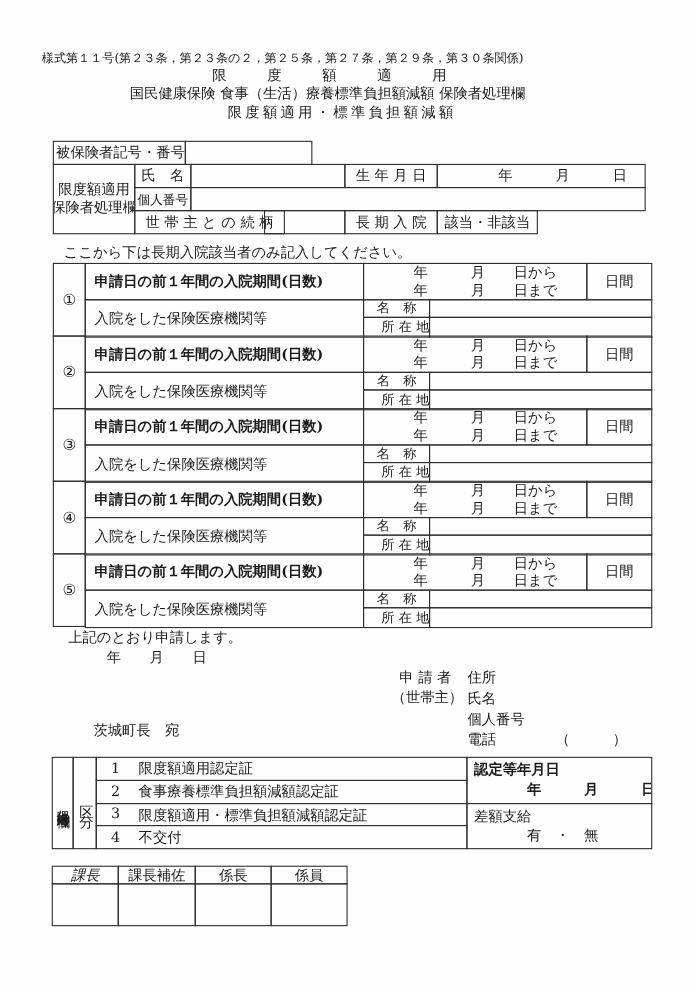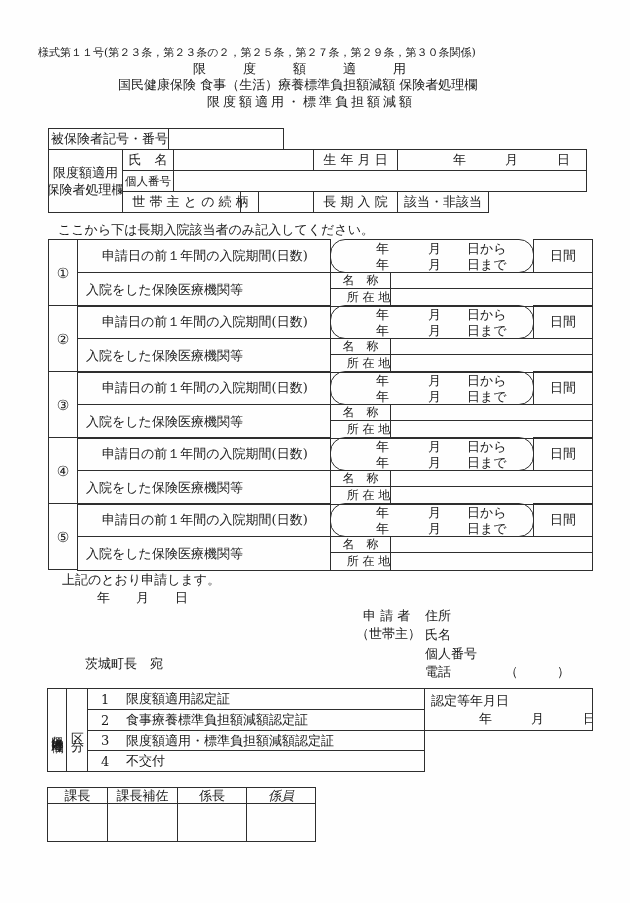--- a/index.html
+++ b/index.html
@@ -18,22 +18,22 @@
   .cv{display:flex;align-items:center;}          
   .vert{
     display:flex;align-items:center;justify-content:center;
     writing-mode:vertical-rl;
   }
   .small{font-size:11.5px;}
   .f12{font-size:12px;}
   .two-line{line-height:16px;padding-top:1px;}
   .blk{position:absolute;width:545px;height:67px;}
   .blk .num{left:0;top:0;width:30px;height:67px;font-size:14px;}
-  .blk .lab1{left:29px;top:0;width:254px;height:34px;padding-left:24px;}
-  .blk .date{left:282px;top:0;width:204px;height:34px;padding-left:45px;border-radius:15px;}
+  .blk .lab1{left:29px;top:0;width:254px;height:34px;padding-left:8px;font-weight:bold;}
+  .blk .date{left:282px;top:0;width:204px;height:34px;padding-left:45px;}
   .blk .days{left:485px;top:0;width:60px;height:34px;}
   .blk .lab2{left:29px;top:33px;width:254px;height:35px;padding-left:8px;}
   .blk .nlab{left:282px;top:33px;width:61px;height:17px;}
   .blk .nval{left:342px;top:33px;width:203px;height:17px;}
   .blk .alab{left:282px;top:49px;width:61px;height:19px;padding-left:16px;}
   .blk .aval{left:342px;top:49px;width:203px;height:19px;}
   .itemrow{padding-left:13px;}
   .itemrow .no{display:inline-block;width:25px;}
   .rcell{line-height:18px;padding:3px 0 0 6px;}
 </style>
@@ -140,24 +140,25 @@
   <div class="abs" style="left:85px;top:655px;">茨城町長　宛</div>
 
   <div class="cell vert f12" style="left:47px;top:688px;width:20px;height:84px;letter-spacing:1px;">保険者処理欄</div>
   <div class="cell vert" style="left:66px;top:688px;width:22px;height:84px;letter-spacing:8px;">区分</div>
 
   <div class="cell cv itemrow" style="left:87px;top:688px;width:338px;height:22px;"><span class="no">1</span><span>限度額適用認定証</span></div>
   <div class="cell cv itemrow" style="left:87px;top:709px;width:338px;height:22px;"><span class="no">2</span><span>食事療養標準負担額減額認定証</span></div>
   <div class="cell cv itemrow" style="left:87px;top:730px;width:338px;height:21px;"><span class="no">3</span><span>限度額適用・標準負担額減額認定証</span></div>
   <div class="cell cv itemrow" style="left:87px;top:750px;width:338px;height:22px;"><span class="no">4</span><span>不交付</span></div>
 
-  <div class="cell rcell" style="left:424px;top:688px;width:169px;height:43px;"><span>認定等年月日</span><br><span style="padding-left:48px;">年　　　月　　　日</span></div>
+  <div class="cell rcell" style="left:424px;top:688px;width:169px;height:43px;font-weight:bold;"><span>認定等年月日</span><br><span style="padding-left:48px;">年　　　月　　　日</span></div>
+  <div class="cell rcell" style="left:424px;top:730px;width:169px;height:42px;"><span>差額支給</span><br><span style="padding-left:48px;">有　・　無</span></div>
 
-  <div class="cell c" style="left:47px;top:787px;width:61px;height:17px;">課長</div>
+  <div class="cell c" style="left:47px;top:787px;width:61px;height:17px;font-style:italic;">課長</div>
   <div class="cell c" style="left:107px;top:787px;width:71px;height:17px;">課長補佐</div>
   <div class="cell c" style="left:177px;top:787px;width:70px;height:17px;">係長</div>
-  <div class="cell c" style="left:246px;top:787px;width:70px;height:17px;font-style:italic;">係員</div>
+  <div class="cell c" style="left:246px;top:787px;width:70px;height:17px;">係員</div>
   <div class="cell" style="left:47px;top:803px;width:61px;height:39px;"></div>
   <div class="cell" style="left:107px;top:803px;width:71px;height:39px;"></div>
   <div class="cell" style="left:177px;top:803px;width:70px;height:39px;"></div>
   <div class="cell" style="left:246px;top:803px;width:70px;height:39px;"></div>
 
 </div>
 
 </body></html>

